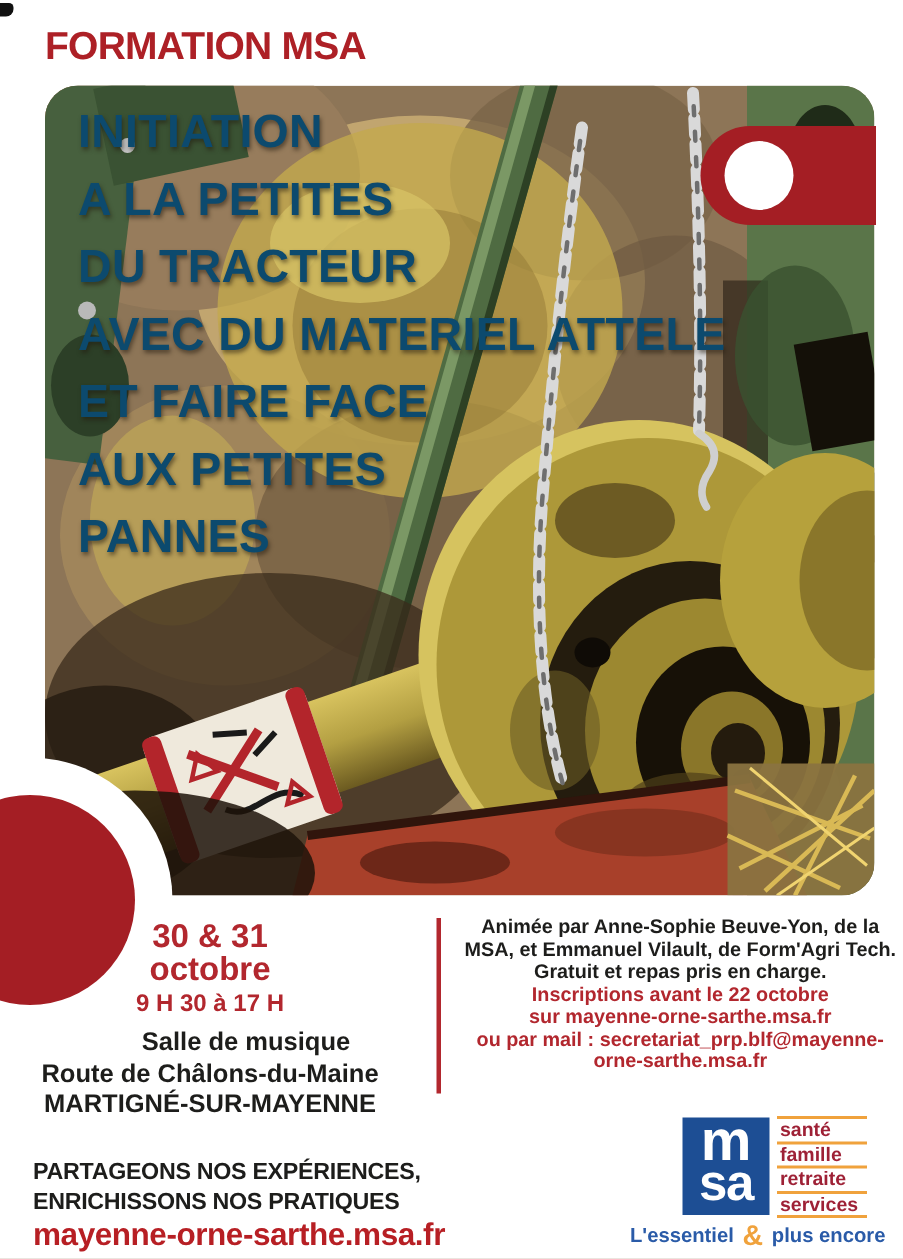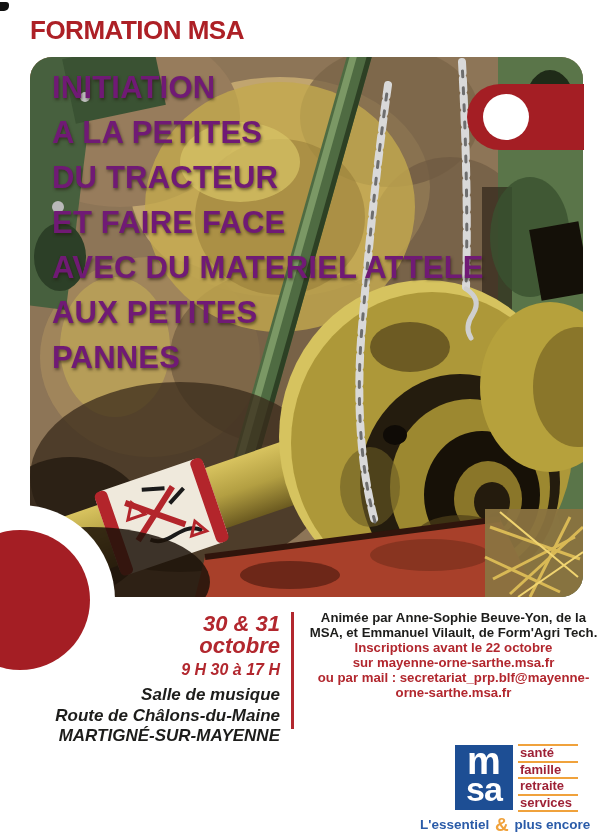--- a/index.html
+++ b/index.html
@@ -15,35 +15,35 @@
   .corner-mark{position:absolute;left:0;top:2px;width:9px;height:9px;background:#111;
     border-radius:0 3px 5px 0;}
 
   .top-title{position:absolute;left:30px;top:15px;font-size:26px;font-weight:900;
     letter-spacing:-0.5px;color:var(--red_title);}
 
   .photo{position:absolute;left:30px;top:57px;width:553px;height:540px;
     border-radius:22px;overflow:hidden;z-index:1;}
   .photo svg{display:block;}
 
-  .headline{position:absolute;left:52px;top:65px;z-index:3;color:#701a75;
+  .headline{position:absolute;left:52px;top:65px;z-index:3;color:#0c4a6e;
     font-size:31px;line-height:45px;font-weight:900;letter-spacing:0.2px;
     text-shadow:1px 2px 3px rgba(35,25,15,0.55);}
 
   .red-tab{position:absolute;left:467px;top:84px;width:117px;height:66px;
     background:var(--red_graphic);border-radius:33px 0 0 33px;z-index:4;}
   .red-tab .hole{position:absolute;left:16px;top:10px;width:46px;height:46px;
     background:#fff;border-radius:50%;}
 
   .white-ring{position:absolute;left:-75px;top:505px;width:190px;height:190px;
     background:#fff;border-radius:50%;z-index:5;}
   .red-dot{position:absolute;left:-50px;top:530px;width:140px;height:140px;
     background:var(--red_graphic);border-radius:50%;z-index:6;}
 
-  .date-block{position:absolute;left:0;top:613px;width:280px;text-align:right;z-index:7;font-style:italic;}
+  .date-block{position:absolute;left:0;top:613px;width:280px;text-align:center;z-index:7;}
   .date-line{font-size:22px;line-height:22px;font-weight:900;color:var(--red_text);}
   .date-line2{font-size:22px;line-height:21px;font-weight:900;color:var(--red_text);}
   .hours-line{font-size:16px;line-height:17px;font-weight:900;color:var(--red_text);margin-top:5px;}
   .venue-line{font-size:17px;line-height:20.5px;font-weight:700;color:var(--ink);}
   .venue-first{margin-top:7px;padding-left:48px;}
 
   .divider{position:absolute;left:291px;top:612px;width:3px;height:117px;
     background:var(--red_text);z-index:7;}
 
   .info-block{position:absolute;left:305px;top:611px;width:297px;z-index:7;
@@ -202,22 +202,22 @@
         </g>
       </g>
       <ellipse cx="60" cy="525" rx="120" ry="55" fill="#1d1309" opacity="0.85"></ellipse>
     </svg>
   </div>
 
   <div class="headline">
     <div>INITIATION</div>
     <div>A LA PETITES</div>
     <div>DU TRACTEUR</div>
+    <div>AVEC DU MATERIEL ATTELE</div>
     <div>ET FAIRE FACE</div>
-    <div>AVEC DU MATERIEL ATTELE</div>
     <div>AUX PETITES</div>
     <div>PANNES</div>
   </div>
 
   <div class="red-tab">
     <div class="hole"></div>
   </div>
 
   <div class="white-ring"></div>
   <div class="red-dot"></div>
@@ -229,26 +229,32 @@
     <div class="venue-line venue-first">Salle de musique</div>
     <div class="venue-line">Route de Châlons-du-Maine</div>
     <div class="venue-line">MARTIGNÉ-SUR-MAYENNE</div>
   </div>
 
   <div class="divider"></div>
 
   <div class="info-block">
     <div class="info-black">Animée par Anne-Sophie Beuve-Yon, de la</div>
     <div class="info-black">MSA, et Emmanuel Vilault, de Form'Agri Tech.</div>
+    <div class="info-black">Gratuit et repas pris en charge.</div>
     <div class="info-red">Inscriptions avant le 22 octobre</div>
     <div class="info-red">sur mayenne-orne-sarthe.msa.fr</div>
     <div class="info-red">ou par mail : secretariat_prp.blf@mayenne-</div>
     <div class="info-red">orne-sarthe.msa.fr</div>
   </div>
 
+  <div class="slogan">
+    <div class="slogan-line">PARTAGEONS NOS EXPÉRIENCES,</div>
+    <div class="slogan-line">ENRICHISSONS NOS PRATIQUES</div>
+    <div class="website">mayenne-orne-sarthe.msa.fr</div>
+  </div>
 
   <div class="msa-square">
     <div class="msa-m">m</div>
     <div class="msa-sa">sa</div>
   </div>
 
   <div class="services">
     <div class="service-item">santé</div>
     <div class="service-item">famille</div>
     <div class="service-item">retraite</div>

